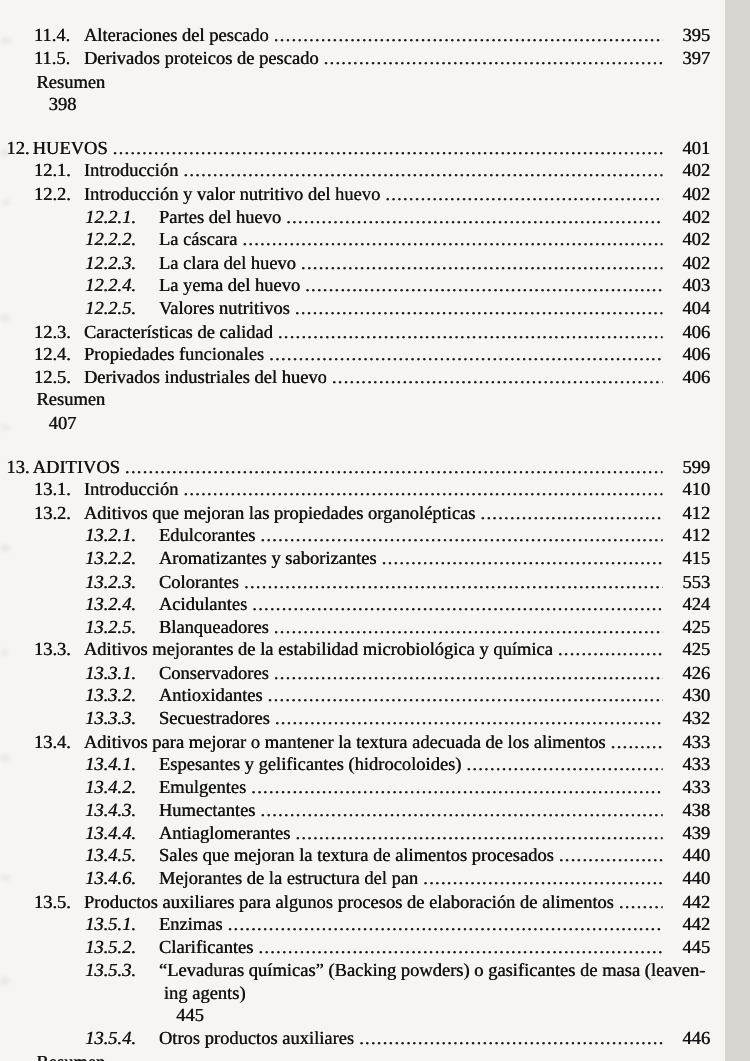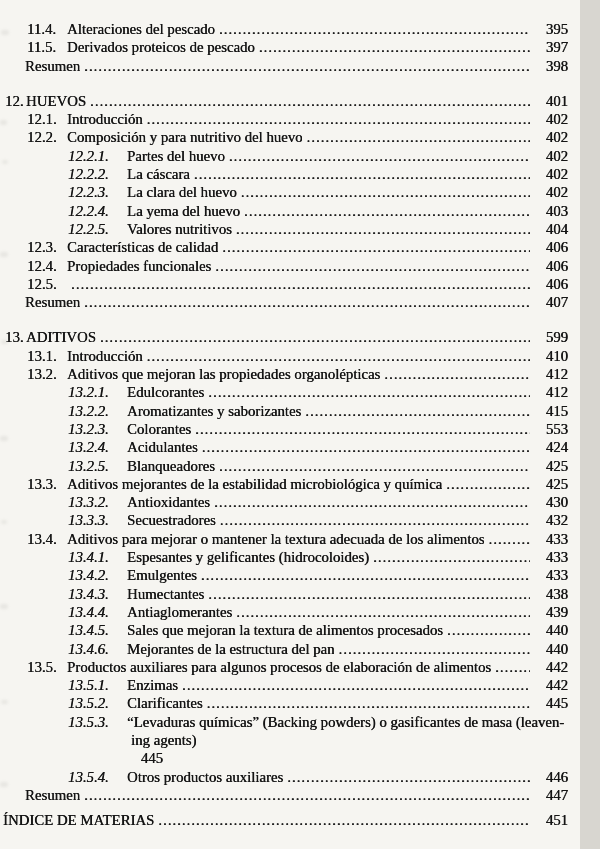--- a/index.html
+++ b/index.html
@@ -38,21 +38,21 @@
     content:"....................................................................................................................................................................................................";
   }
   .page-num{flex:none;min-width:32px;text-align:right;}
 
   .lvl-chapter{padding-left:5px;}
   .lvl-chapter .num{width:21px;}
   .lvl-section{padding-left:27px;}
   .lvl-section .num{width:40px;}
   .lvl-subsection{padding-left:68px;}
   .lvl-subsection .num{width:59px;font-style:italic;}
-  .lvl-plain{padding-left:25px;}
+  .lvl-plain{padding-left:25px;flex-direction:column;}
   .lvl-top{padding-left:3px;}
   .lvl-continuation{padding-left:127px;flex-direction:column;}
 
   .gap-large{margin-top:17px;}
   .gap-medium{margin-top:13px;}
   .gap-small{margin-top:7px;align-items:flex-end;}
 
   
   .artifact{
     position:absolute;z-index:1;
@@ -103,21 +103,21 @@
         <span class="page-num">401</span>
       </div>
       <div class="row lvl-section">
         <span class="num">12.1.</span>
         <span class="title">Introducción</span>
         <span class="leader"></span>
         <span class="page-num">402</span>
       </div>
       <div class="row lvl-section">
         <span class="num">12.2.</span>
-        <span class="title">Composición y para nutritivo del huevo</span>
+        <span class="title">Introducción y valor nutritivo del huevo</span>
         <span class="leader"></span>
         <span class="page-num">402</span>
       </div>
       <div class="row lvl-subsection">
         <span class="num">12.2.1.</span>
         <span class="title">Partes del huevo</span>
         <span class="leader"></span>
         <span class="page-num">402</span>
       </div>
       <div class="row lvl-subsection">
@@ -151,20 +151,21 @@
         <span class="page-num">406</span>
       </div>
       <div class="row lvl-section">
         <span class="num">12.4.</span>
         <span class="title">Propiedades funcionales</span>
         <span class="leader"></span>
         <span class="page-num">406</span>
       </div>
       <div class="row lvl-section">
         <span class="num">12.5.</span>
+        <span class="title">Derivados industriales del huevo</span>
         <span class="leader"></span>
         <span class="page-num">406</span>
       </div>
       <div class="row lvl-plain">
         <span class="title">Resumen</span>
         <span class="leader"></span>
         <span class="page-num">407</span>
       </div>
       <div class="row lvl-chapter gap-large">
         <span class="num">13.</span>
@@ -214,20 +215,26 @@
         <span class="leader"></span>
         <span class="page-num">425</span>
       </div>
       <div class="row lvl-section">
         <span class="num">13.3.</span>
         <span class="title">Aditivos mejorantes de la estabilidad microbiológica y química</span>
         <span class="leader"></span>
         <span class="page-num">425</span>
       </div>
       <div class="row lvl-subsection">
+        <span class="num">13.3.1.</span>
+        <span class="title">Conservadores</span>
+        <span class="leader"></span>
+        <span class="page-num">426</span>
+      </div>
+      <div class="row lvl-subsection">
         <span class="num">13.3.2.</span>
         <span class="title">Antioxidantes</span>
         <span class="leader"></span>
         <span class="page-num">430</span>
       </div>
       <div class="row lvl-subsection">
         <span class="num">13.3.3.</span>
         <span class="title">Secuestradores</span>
         <span class="leader"></span>
         <span class="page-num">432</span>

